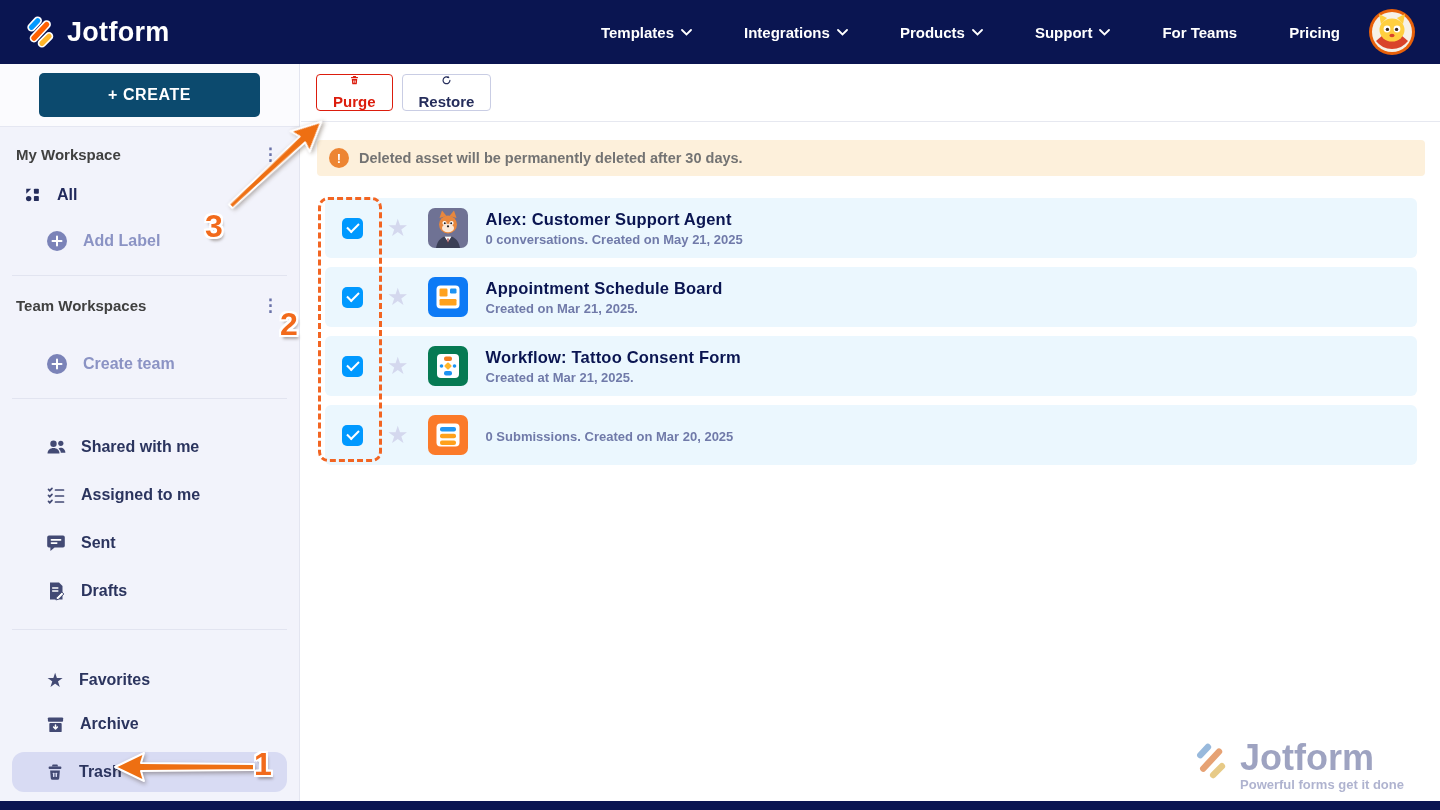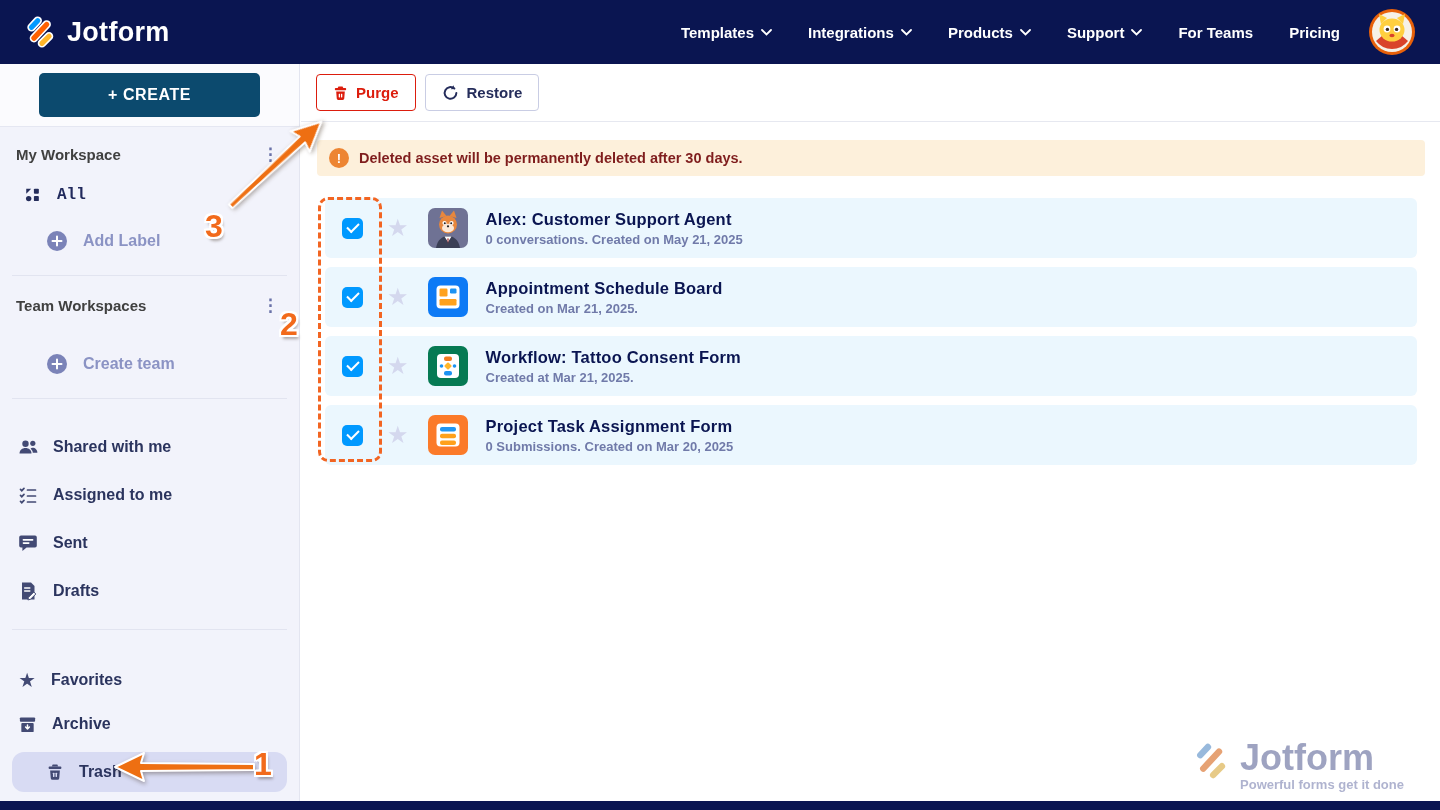--- a/index.html
+++ b/index.html
@@ -4,61 +4,61 @@
 <style>
   * { margin:0; padding:0; box-sizing:border-box; }
   body { font-family:"Liberation Sans", sans-serif; background:#fff; }
   .app { position:relative; width:1440px; height:810px; overflow:hidden; background:#fff; }
 
   
   .topbar { position:absolute; left:0; top:0; width:1440px; height:64px; background:#0A1551;
             display:flex; align-items:center; padding:0 24px; z-index:10; }
   .brand { display:flex; align-items:center; gap:9px; cursor:pointer; }
   .brand-name { color:#fff; font-size:27px; font-weight:800; letter-spacing:.3px; }
-  .topnav { margin-left:auto; display:flex; align-items:center; gap:36px; }
+  .topnav { margin-left:auto; display:flex; align-items:center; gap:52px; }
   .topnav-item { display:flex; align-items:center; gap:7px; color:#fff; font-size:15px; font-weight:700; cursor:pointer; }
   .avatar { width:48px; height:48px; margin-left:28px; border-radius:50%; cursor:pointer; flex:0 0 auto; }
 
   
   .sidebar { position:absolute; left:0; top:64px; width:300px; height:738px; background:#F2F3FB;
              border-right:1px solid #E3E5F0; z-index:5; }
   .sidebar-top { height:63px; background:#FBFBFE; border-bottom:1px solid #E5E7F2;
                  display:flex; align-items:center; justify-content:center; }
   .create-btn { width:221px; height:44px; background:#0c4a6e; border:none; border-radius:5px;
                 color:#fff; font-family:inherit; font-size:16px; font-weight:800; letter-spacing:.6px; cursor:pointer; }
   .sb-section-head { margin-top:12px; height:30px; display:flex; align-items:center; justify-content:space-between;
                      padding:0 20px 0 16px; }
   .sb-section-title { color:#404040; font-size:15px; font-weight:700; }
   .kebab { color:#6A72A8; font-size:17px; font-weight:700; cursor:pointer; line-height:1; }
   .sb-row { display:flex; align-items:center; gap:15px; cursor:pointer; color:#21295C; font-size:16px; font-weight:600; }
-  .sb-row-all { height:40px; margin-top:6px; padding-left:24px;font-family:Liberation Mono, monospace; }
+  .sb-row-all { height:40px; margin-top:6px; padding-left:24px; }
   .sb-row-sub { height:40px; margin-top:6px; padding-left:46px; color:#8B93C4; }
   .sb-row-sub.team { margin-top:24px; }
   .sb-divider { border-top:1px solid #E2E4F0; margin:14px 12px 0 12px; }
   .sb-mid-group { margin-top:24px; }
-  .sb-item { height:48px; display:flex; align-items:center; gap:15px; padding-left:18px;
+  .sb-item { height:48px; display:flex; align-items:center; gap:15px; padding-left:46px;
              color:#2B345E; font-size:16px; font-weight:600; cursor:pointer; }
   .sb-bot-group { margin-top:28px; }
   .sb-item.short { height:44px; }
   .sb-item.selected { height:40px; margin:6px 12px 0 12px; padding-left:34px; background:#D8DBF3; border-radius:12px; }
   .star-glyph { font-size:17px; color:#434A74; width:18px; text-align:center; }
 
   
   .main { position:absolute; left:301px; top:64px; width:1139px; height:738px; background:#fff; }
   .toolbar { height:58px; border-bottom:1px solid #E6E8F0; display:flex; align-items:center; gap:9px; padding-left:15px; }
   .btn { height:37px; display:flex; align-items:center; gap:8px; padding:0 16px; background:#fff;
-         border-radius:4px; font-family:inherit; font-size:15px; font-weight:700; cursor:pointer; }
+         border-radius:4px; font-family:inherit; font-size:15px; font-weight:700; cursor:pointer;flex-direction:column; }
   .btn-purge { border:1px solid #DC1D0D; color:#DC1D0D; }
   .btn-restore { border:1px solid #C9CDE4; color:#252D5B; }
 
   .banner { margin:18px 15px 0 16px; height:36px; background:#FDF0DB; border-radius:4px;
             display:flex; align-items:center; gap:10px; padding-left:12px; }
   .banner-icon { width:20px; height:20px; border-radius:50%; background:#ED8533; color:#fff;
                  font-size:13px; font-weight:800; display:flex; align-items:center; justify-content:center; }
-  .banner-text { color:#7f1d1d; font-size:14.5px; font-weight:700; }
+  .banner-text { color:#737373; font-size:14.5px; font-weight:700; }
 
   .list { margin:22px 23px 0 24px; display:flex; flex-direction:column; gap:9px; }
   .row { height:60px; background:#EBF7FE; border-radius:6px; display:flex; align-items:center; cursor:pointer; }
   .checkbox { width:21px; height:21px; margin-left:17px; background:#0099FF; border-radius:5px; position:relative; cursor:pointer; flex:0 0 auto; }
   .checkbox::after { content:""; position:absolute; left:4.5px; top:5px; width:10px; height:5px;
                      border-left:2.4px solid #fff; border-bottom:2.4px solid #fff; transform:rotate(-45deg); }
   .row-star { margin-left:24px; font-size:24px; color:#D4D8EE; cursor:pointer; line-height:1; }
   .row-icon { margin-left:19px; width:40px; height:40px; flex:0 0 auto; }
   .row-text { margin-left:18px; display:flex; flex-direction:column; }
   .row-title { color:#0A1551; font-size:16.5px; font-weight:800; letter-spacing:.2px; }
@@ -362,21 +362,20 @@
         <div class="checkbox"></div>
         <span class="row-star">★</span>
         <svg class="row-icon" viewBox="0 0 40 40">
           <rect width="40" height="40" rx="7" fill="#FB7A29"></rect>
           <rect x="8.5" y="8.5" width="23" height="23" rx="4" fill="#fff"></rect>
           <rect x="12" y="12" width="16" height="4.6" rx="2" fill="#2196F3"></rect>
           <rect x="12" y="18.7" width="16" height="4.6" rx="2" fill="#FFA11C"></rect>
           <rect x="12" y="25.4" width="16" height="4.6" rx="2" fill="#FFA11C"></rect>
         </svg>
         <div class="row-text">
-          <span class="row-title">Project Task Assignment Form</span>
           <span class="row-meta">0 Submissions. Created on Mar 20, 2025</span>
         </div>
       </div>
 
     </div>
   </main>
 
   <div class="wm">
     <svg width="42" height="42" viewBox="0 0 36 36">
       <g stroke-linecap="round" fill="none">

